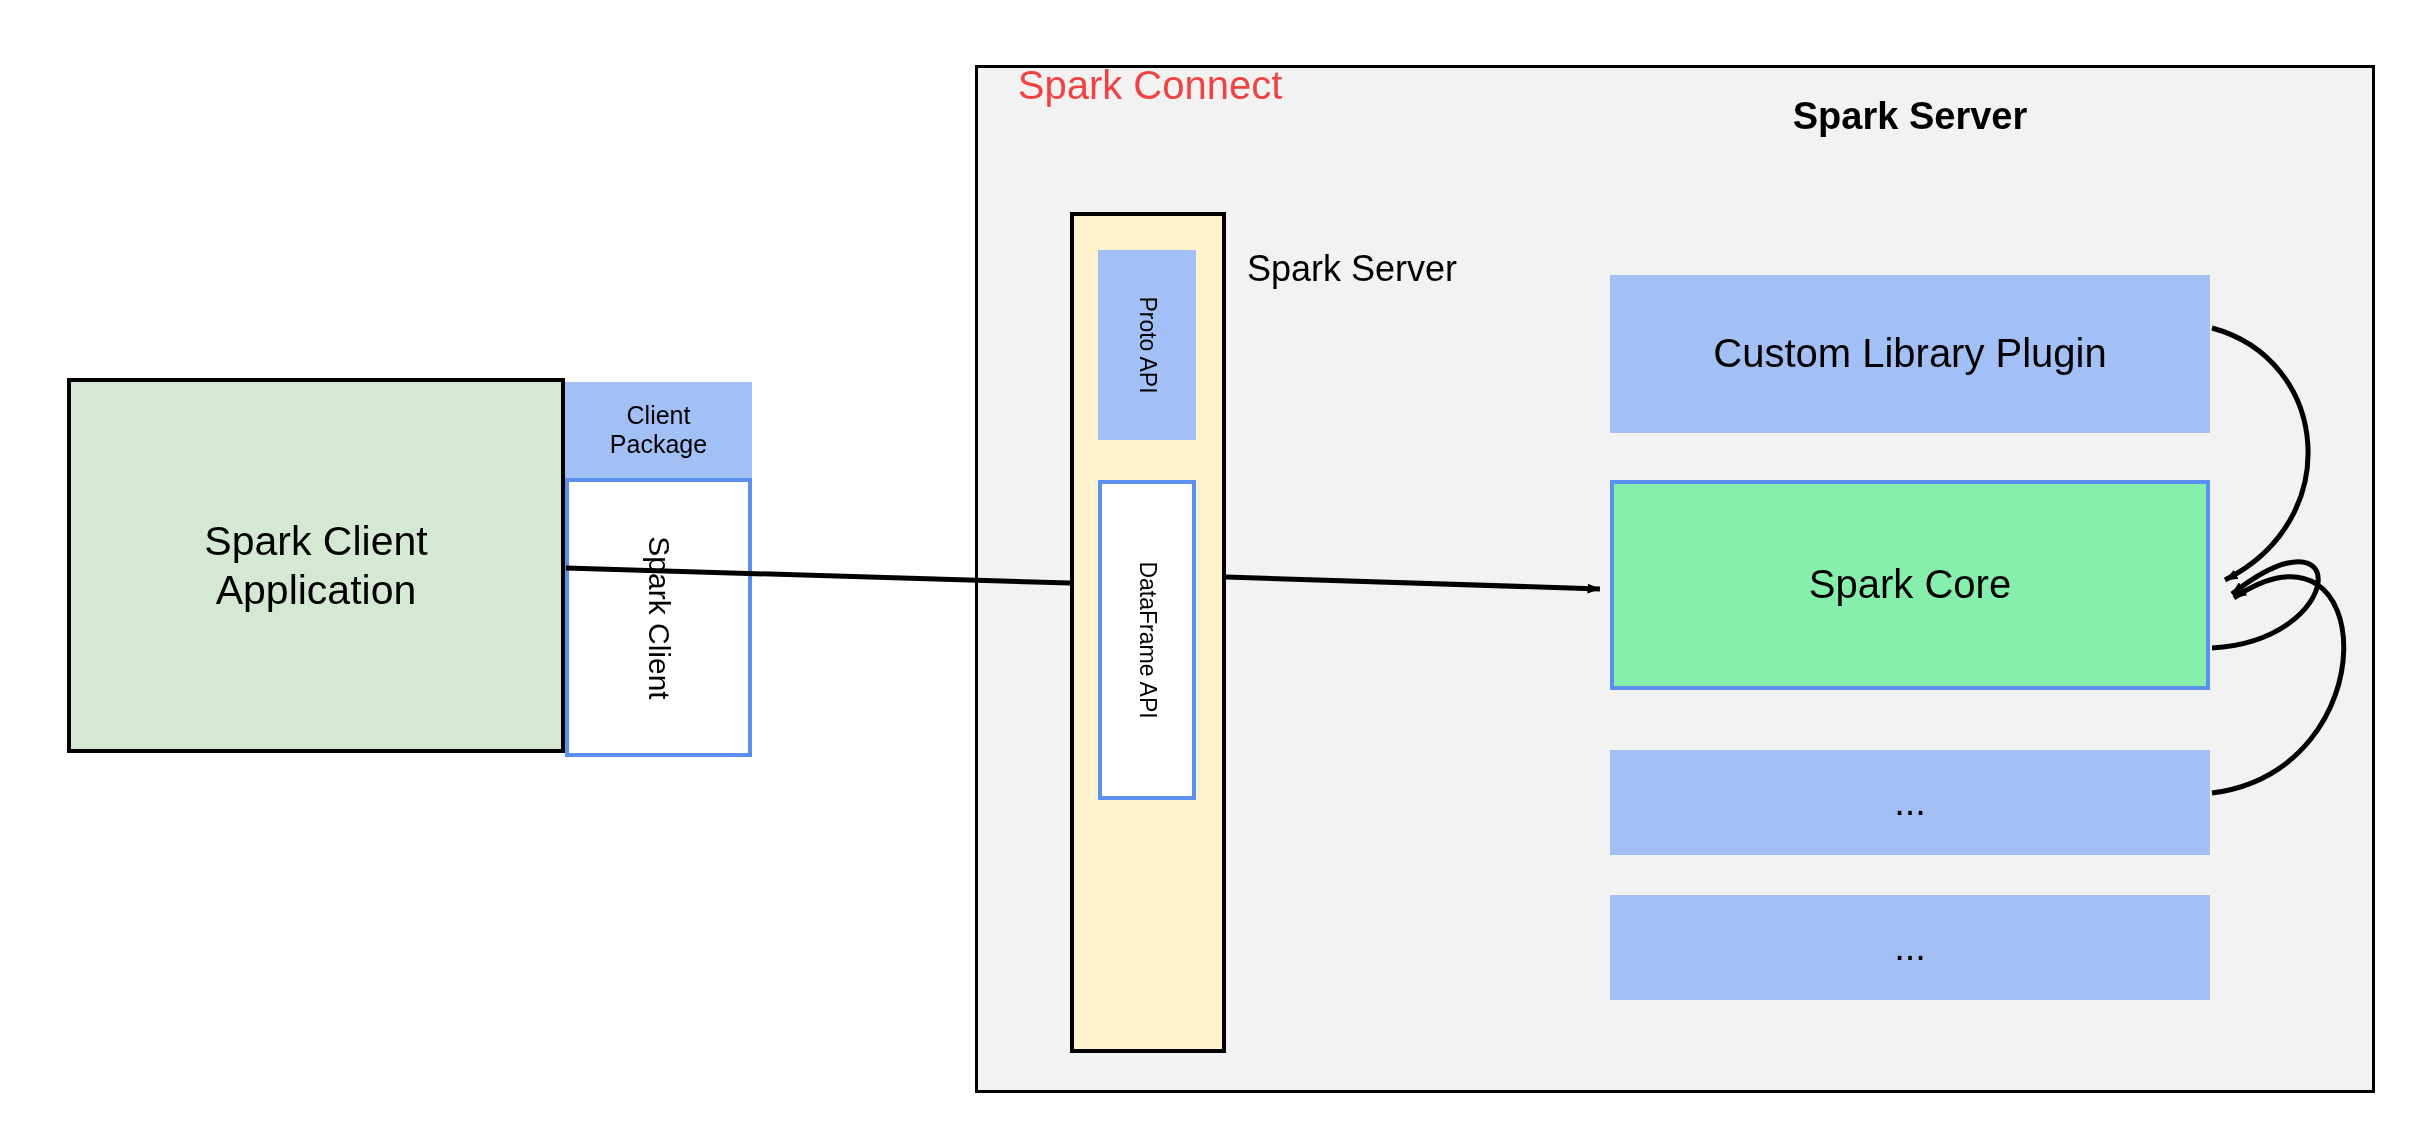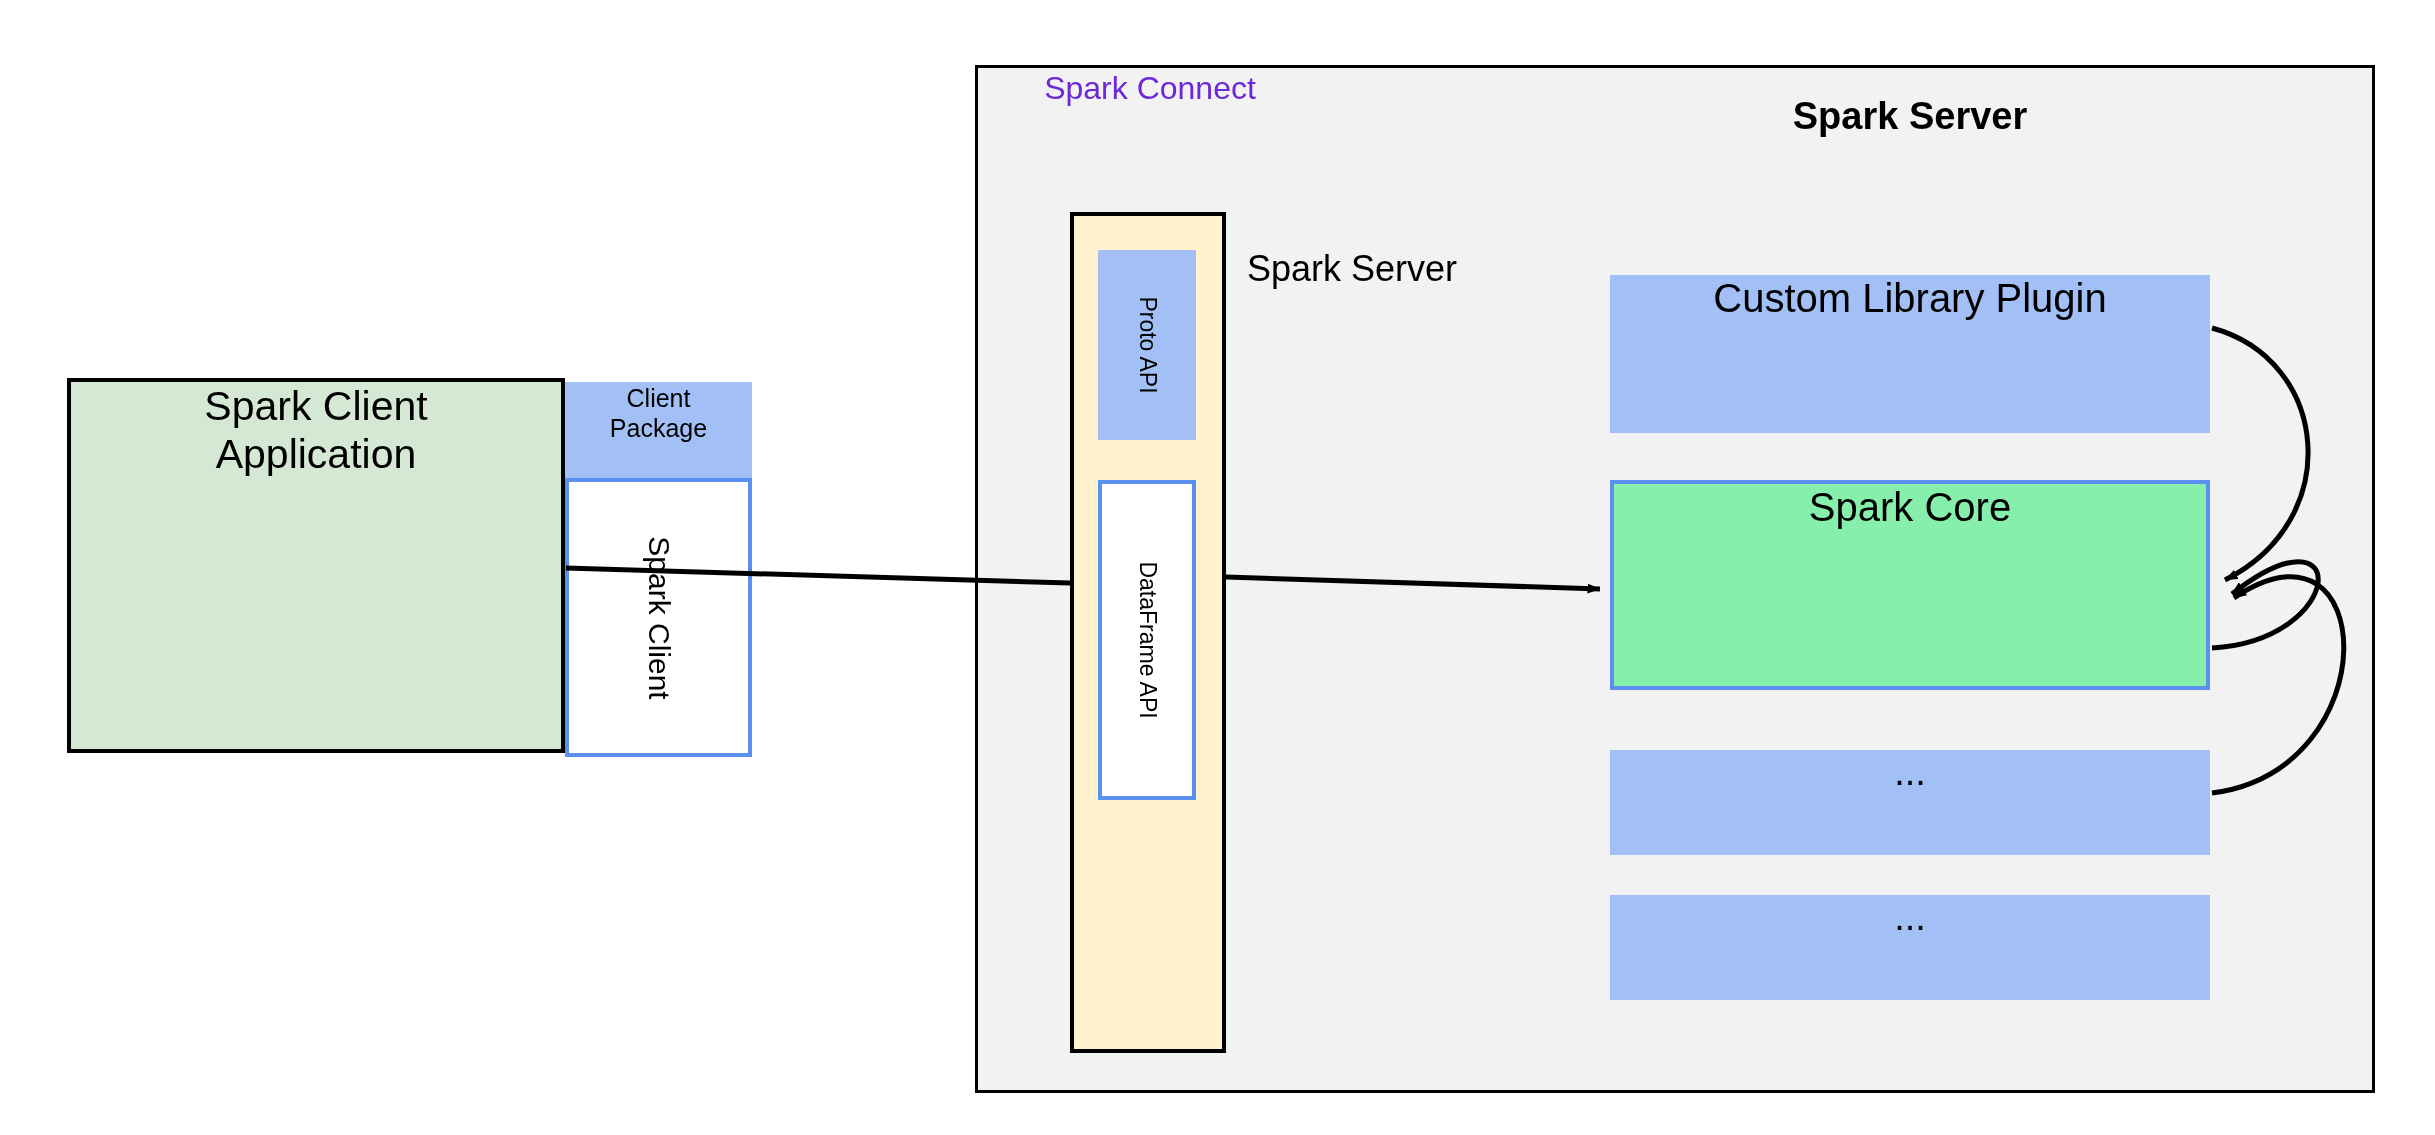--- a/index.html
+++ b/index.html
@@ -18,21 +18,21 @@
     height: 1135px;
     background: #ffffff;
     overflow: hidden;
   }
 
   
   .abs { position: absolute; box-sizing: border-box; }
 
   .ctr {
     display: flex;
-    align-items: flex-start;
+    align-items: center;
     justify-content: center;
     text-align: center;
     line-height: 1.18;
   }
 
   
   .server-container {
     left: 975px; top: 65px;
     width: 1400px; height: 1028px;
     background: #f2f2f2;
@@ -93,24 +93,24 @@
     transform: translate(-50%, -50%) rotate(90deg);
     white-space: nowrap;
     font-size: 30px;
     color: #000000;
     line-height: 1;
   }
   .vlabel.small { font-size: 23px; }
 
   
   .label-connect-api {
-    left: 1000px; top: 68px;
+    left: 1000px; top: 60px;
     width: 300px;
-    font-size: 32px;
-    color: #6d28d9;
+    font-size: 40px;
+    color: #ef4444;
     text-align: center;
     line-height: 1.25;
   }
   .label-server-library {
     left: 1247px; top: 246px;
     width: 360px;
     font-size: 36px;
     color: #000000;
     text-align: left;
     line-height: 1.3;

